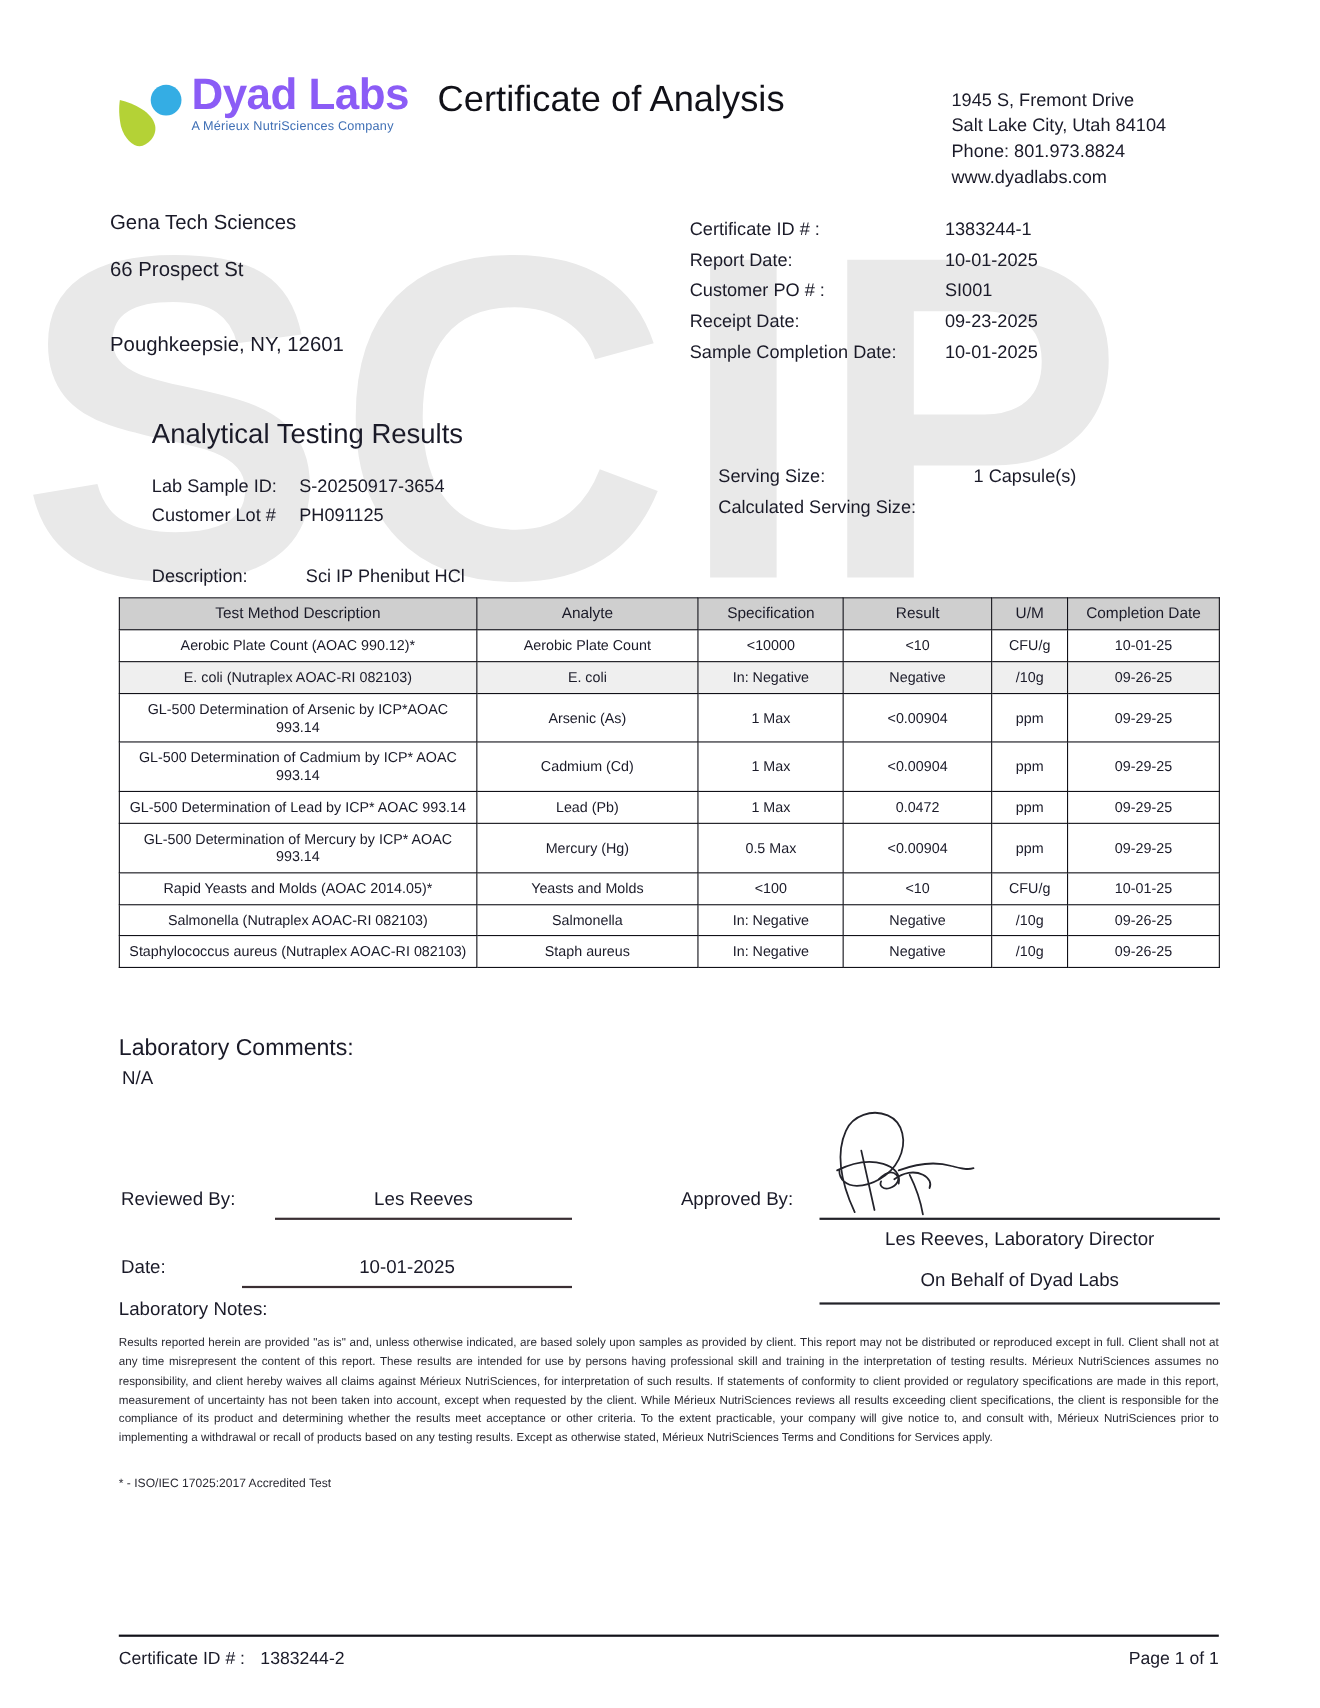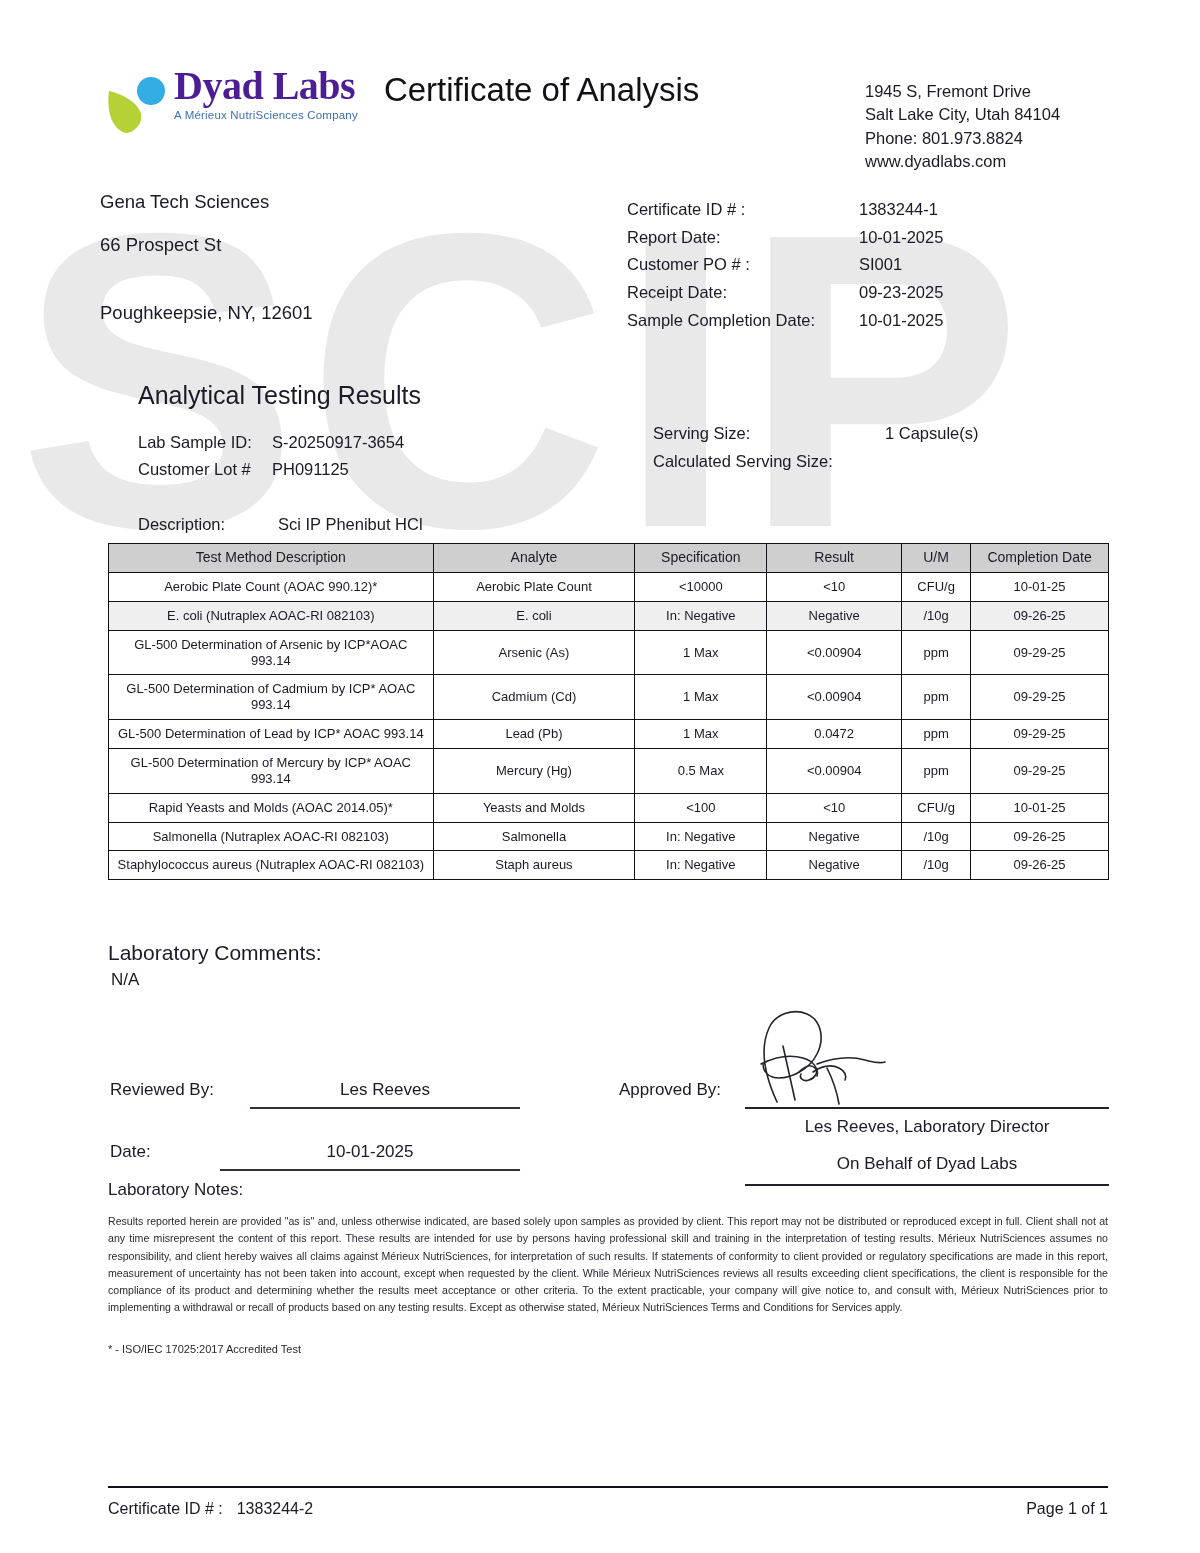--- a/index.html
+++ b/index.html
@@ -50,23 +50,23 @@
   #header { left: 108px; top: 66px; width: 1000px; height: 100px; }
   #brand-row { display: flex; align-items: flex-start; }
   #logo-mark {
     width: 62px; height: 58px; position: relative; flex: 0 0 62px;
     margin-top: 8px;
   }
   #logo-leaf { position: absolute; left: 0; top: 14px; }
   #logo-dot  { position: absolute; left: 28px; top: 2px; }
   #brand-text { margin-left: 4px; }
   #brand-name {
-    font-size: 40px; font-weight: bold; color: #4c1d95;
+    font-size: 40px; font-weight: bold; color: #8b5cf6;
     letter-spacing: -0.5px; line-height: 1.0;
-    font-family: Liberation Serif, serif;
+    font-family: Liberation Sans, sans-serif;
   }
   #brand-tag {
     font-size: 11.5px; color: #3f6fb5; margin-top: 3px; letter-spacing: 0.2px;
   }
   #doc-title {
     font-size: 33px; color: #111118; margin-left: 26px; margin-top: 5px;
     white-space: nowrap;
   }
   #company-address {
     position: absolute; left: 757px; top: 14px;

